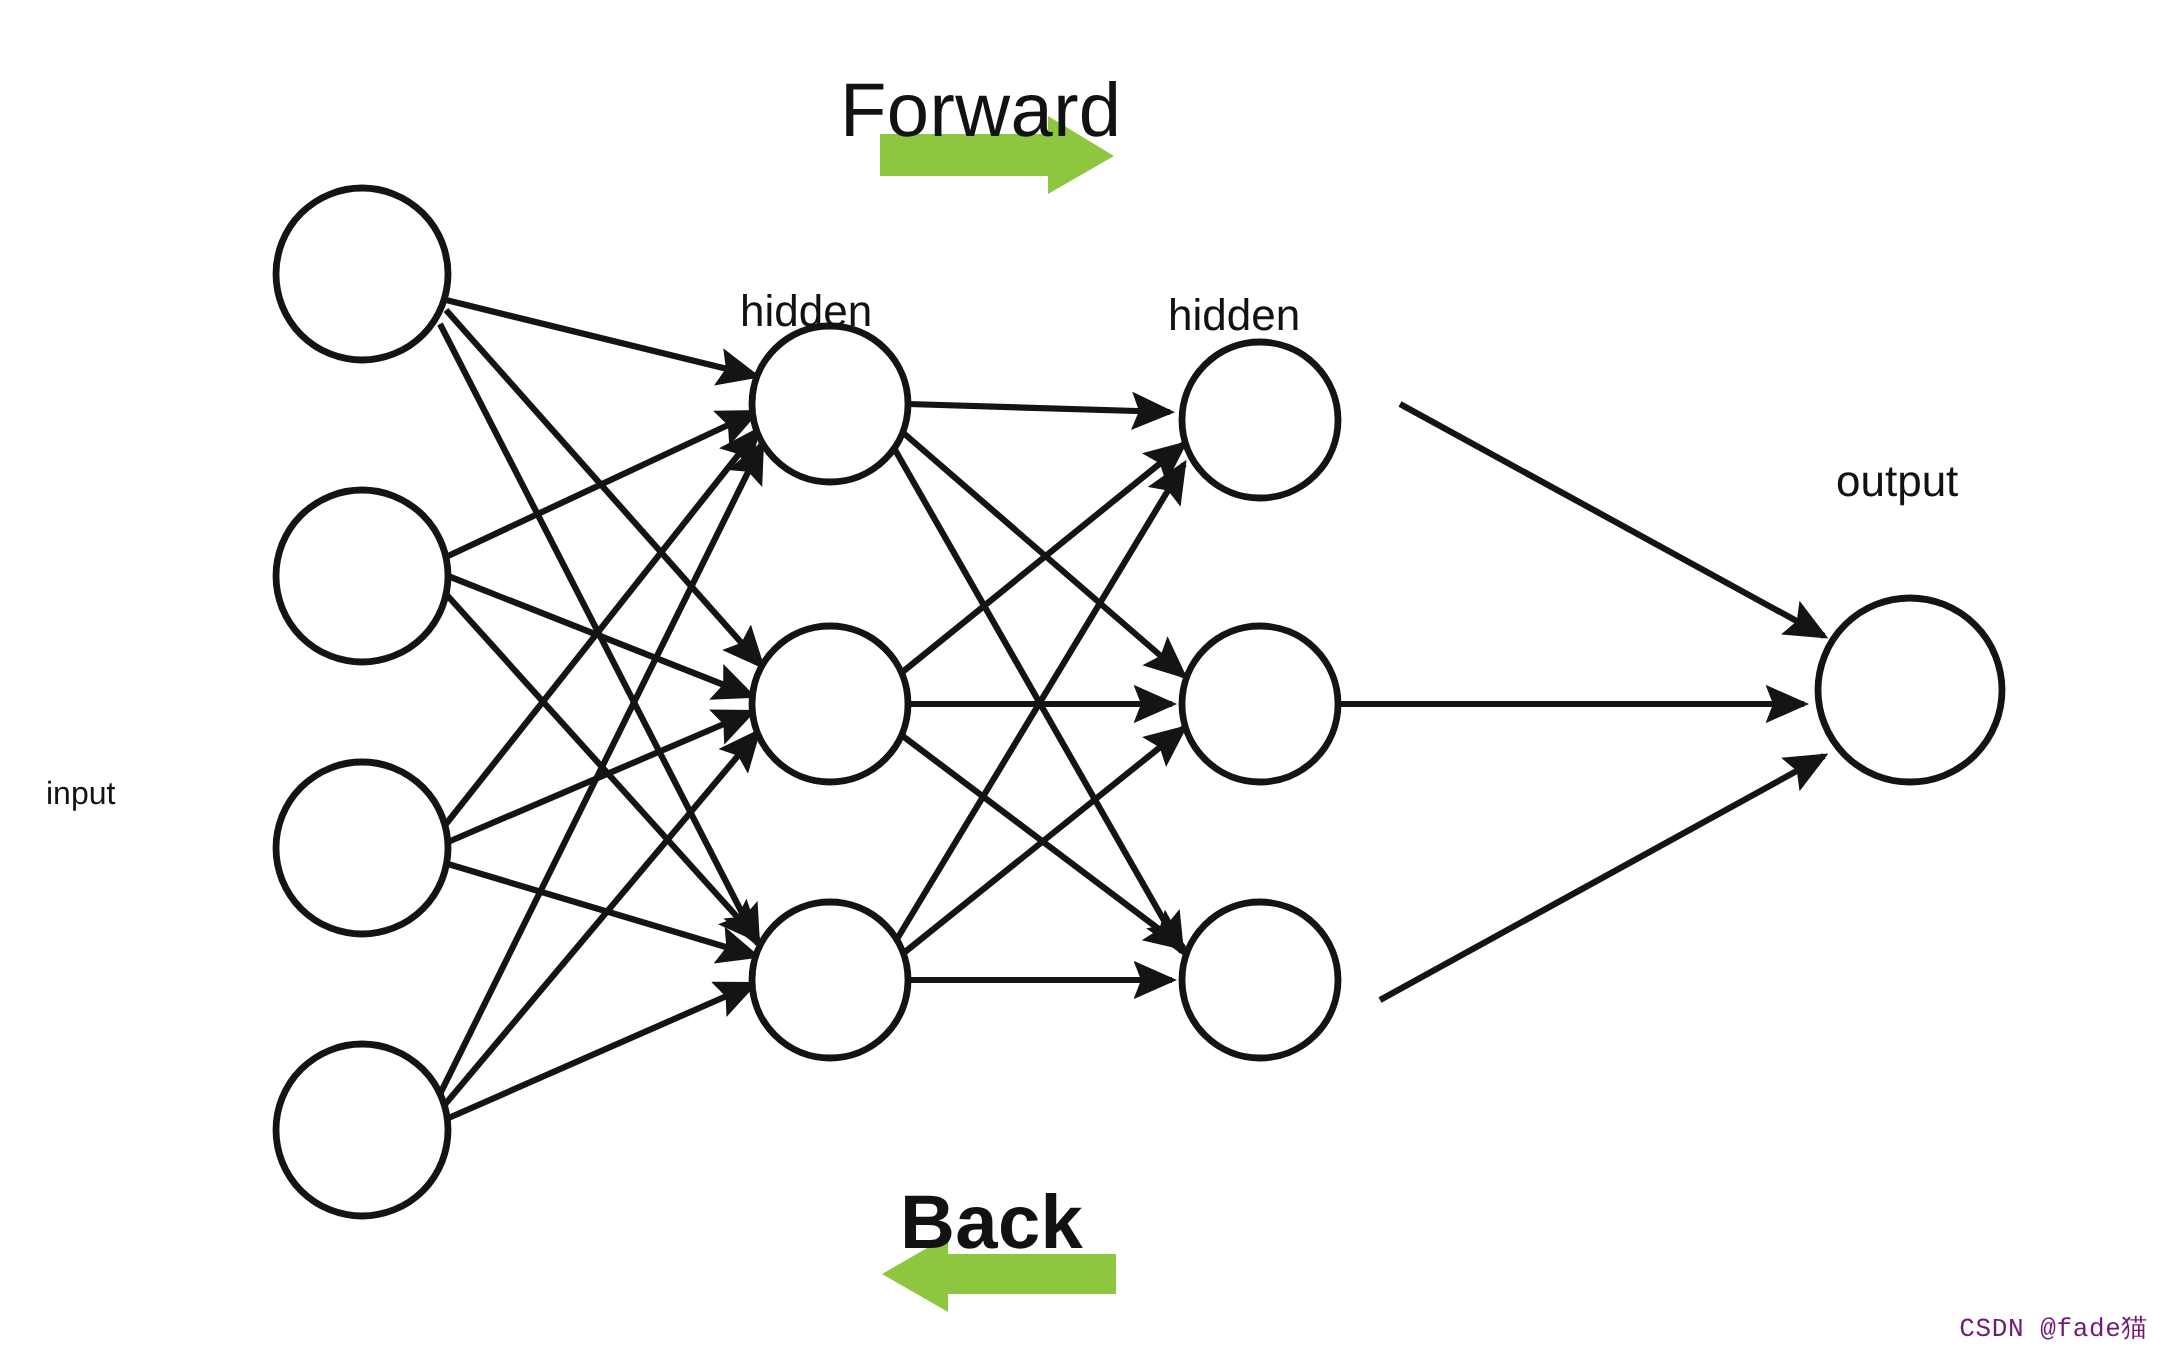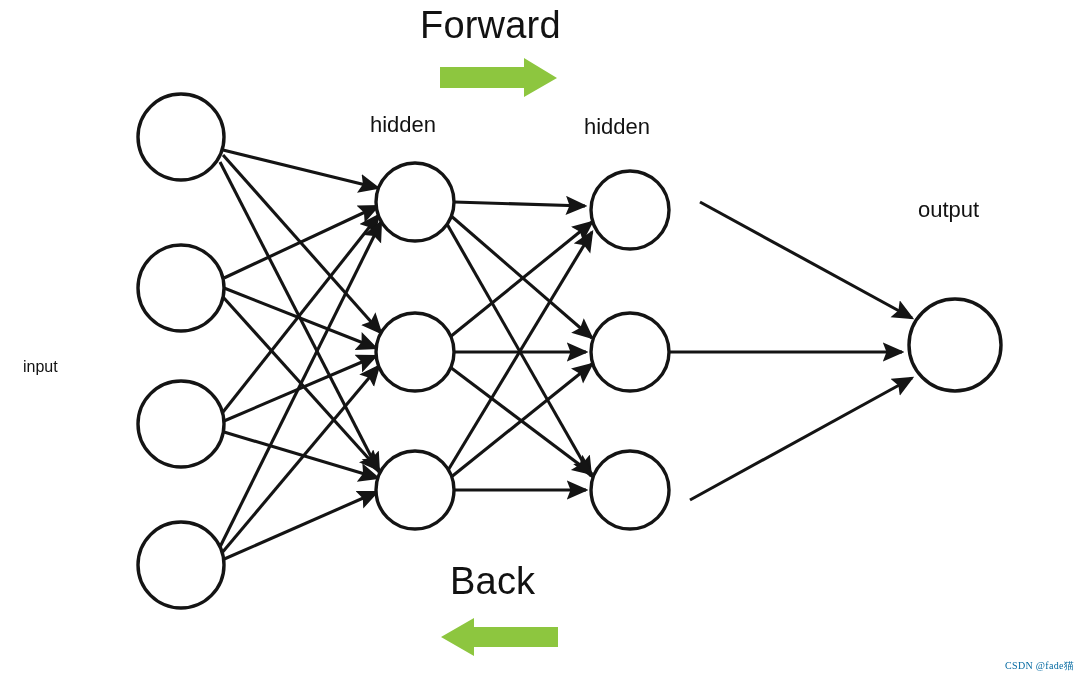--- a/index.html
+++ b/index.html
@@ -27,32 +27,34 @@
     left: 0; top: 0;
     width: 1086px;
     height: 679px;
     display: block;
   }
   .lbl {
     position: absolute;
     white-space: nowrap;
     color: #121212;
     font-family: "Liberation Sans", sans-serif;
+    margin-top: 31px;
   }
   #label-forward {
     left: 420px;
     top: 4px;
     font-size: 38px;
     letter-spacing: 0.2px;
   }
   #label-back {
     left: 450px;
     top: 560px;
     font-size: 38px;
     letter-spacing: 0.2px;
+    font-weight: bold;
   }
   #label-hidden-1 {
     left: 370px;
     top: 112px;
     font-size: 22px;
   }
   #label-hidden-2 {
     left: 584px;
     top: 114px;
     font-size: 22px;
@@ -65,23 +67,23 @@
   #label-output {
     left: 918px;
     top: 197px;
     font-size: 22px;
     text-align: center;
   }
   #watermark {
     position: absolute;
     right: 12px;
     bottom: 6px;
-    font-size: 10px;
-    color: #0369a1;
-    font-family: Liberation Serif, serif;
+    font-size: 13px;
+    color: #701a75;
+    font-family: Liberation Mono, monospace;
     letter-spacing: 0.3px;
   }
 </style>
 </head>
 <body>
 
 <div id="diagram-root">
 
   <svg class="net-canvas" viewBox="0 0 1086 679" xmlns="http://www.w3.org/2000/svg">
     <defs>

